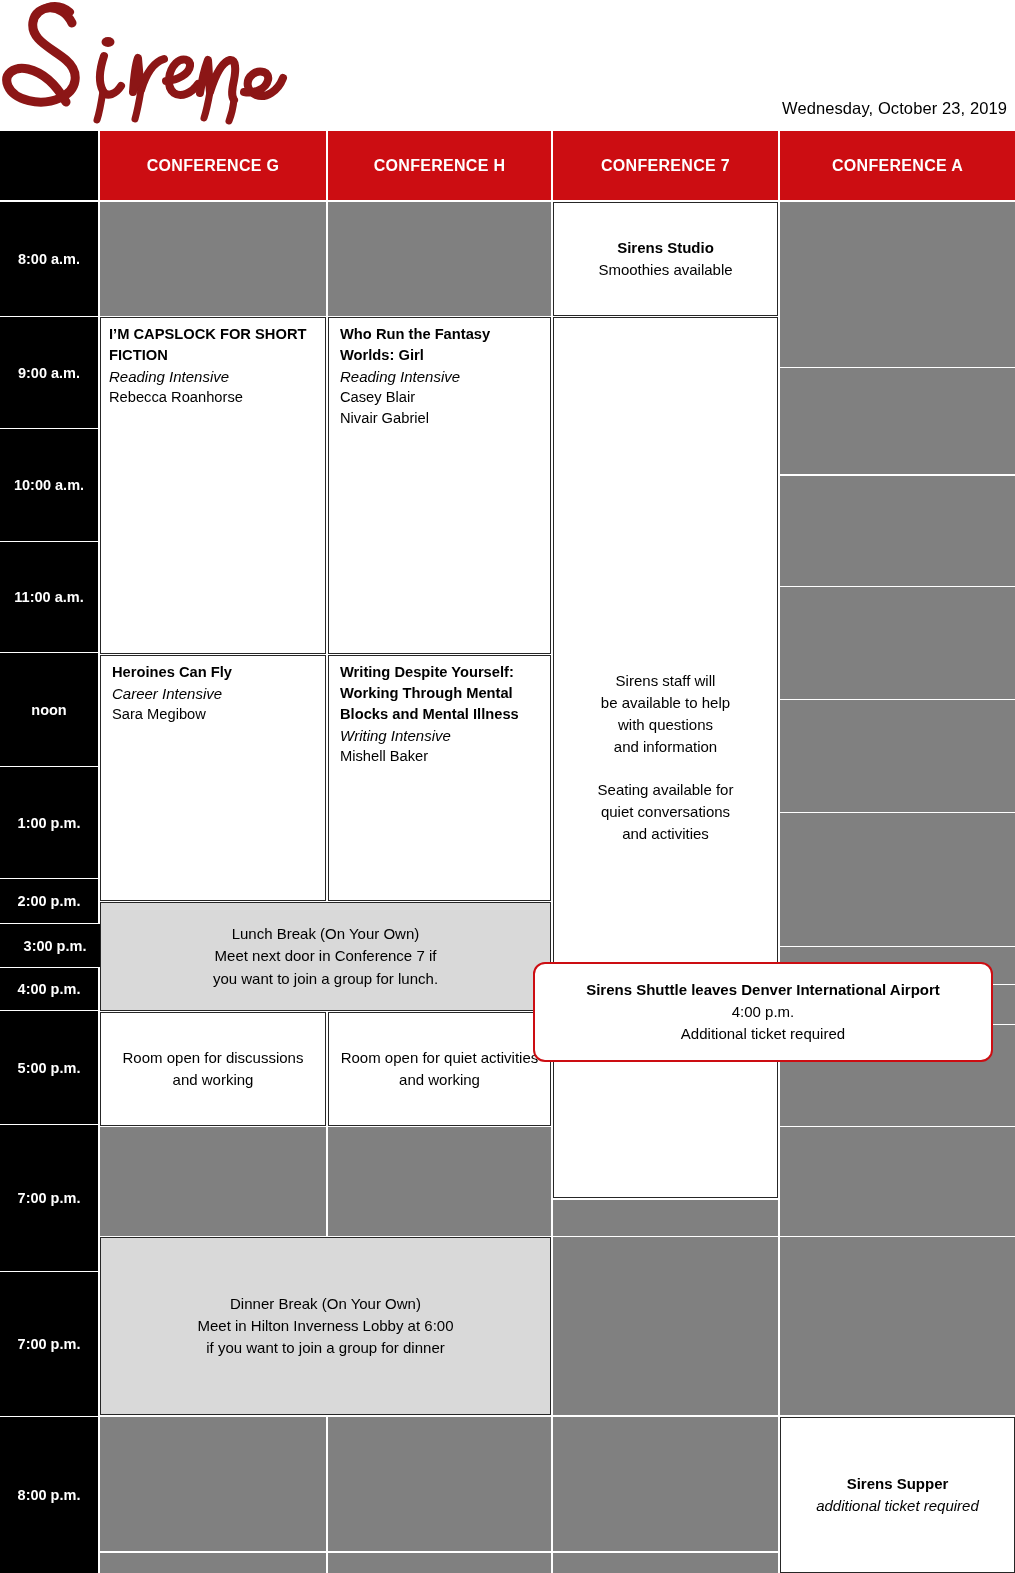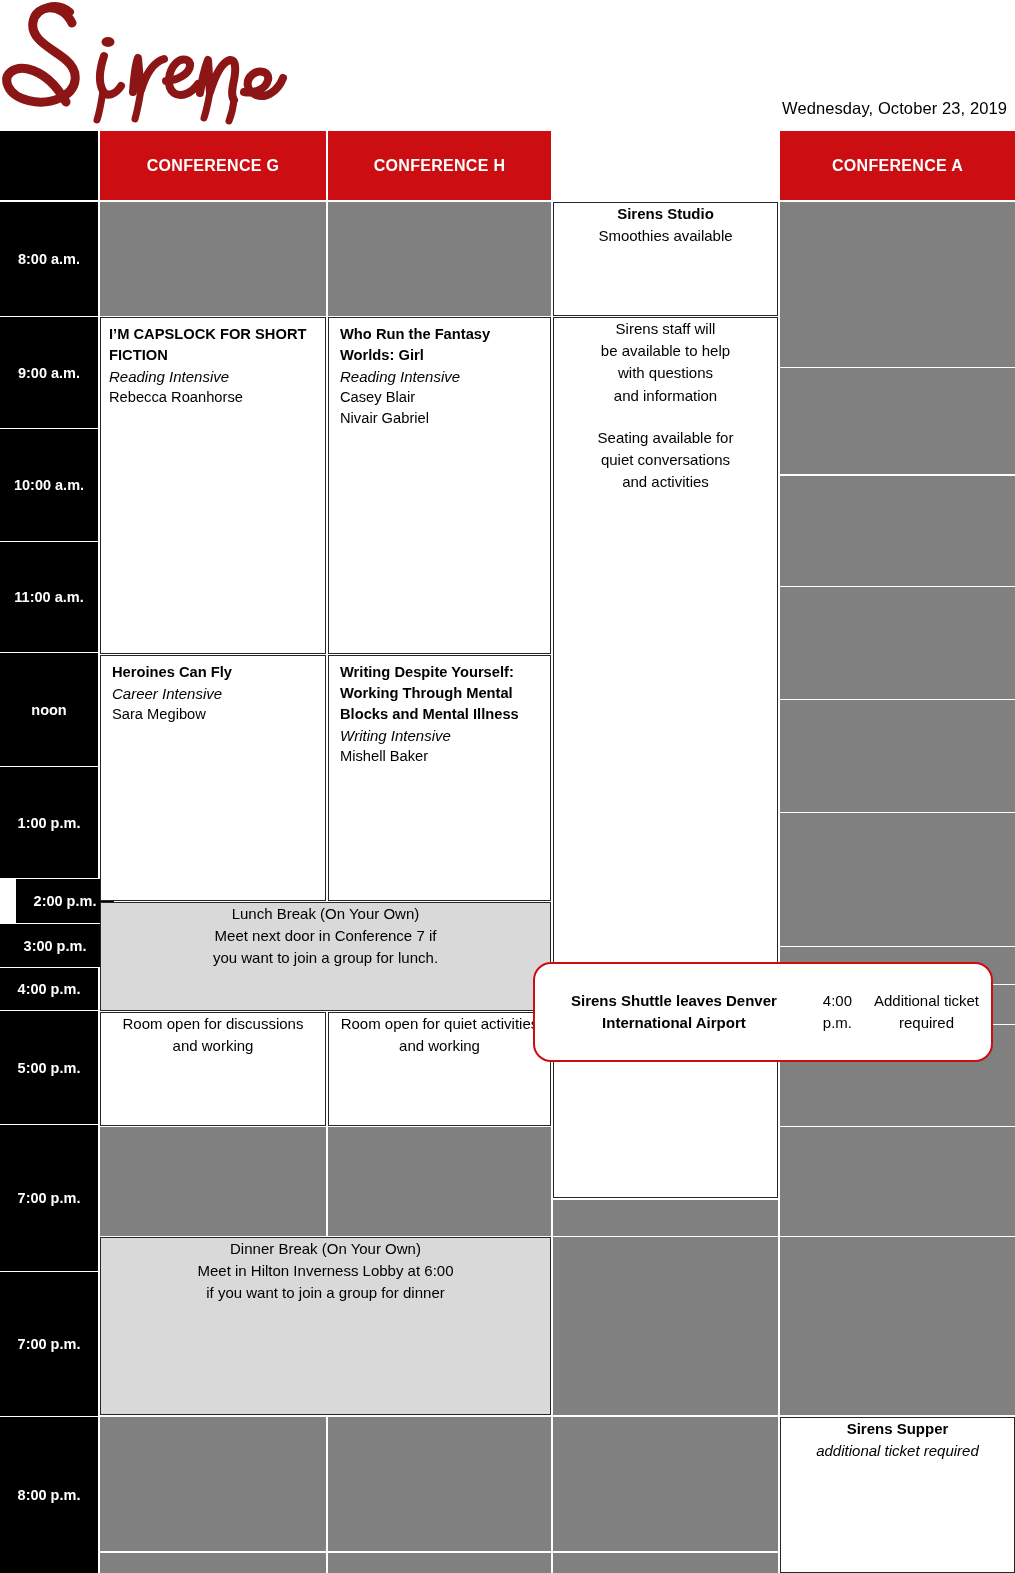--- a/index.html
+++ b/index.html
@@ -83,21 +83,21 @@
 
   .bordered { border: 1px solid #262626; }
 
   .pad {
     padding: 6px 9px 6px 11px;
   }
   .ctr {
     display: flex;
     flex-direction: column;
     align-items: center;
-    justify-content: flex-start;
+    justify-content: center;
     text-align: center;
   }
   .topleft {
     display: block;
     text-align: left;
   }
 
   .t-title {
     font-weight: bold;
     font-size: 14.7px;
@@ -126,23 +126,23 @@
     font-size: 15px;
     line-height: 1.48;
   }
 
   
   .callout {
     position: absolute;
     box-sizing: border-box;
     background: #ffffff;
     border: 2px solid #CC0D12;
-    border-radius: 18px;
+    border-radius: 12px;
     display: flex;
-    flex-direction: row;
+    flex-direction: column;
     align-items: center;
     justify-content: center;
     text-align: center;
     z-index: 30;
   }
 </style>
 </head>
 <body>
 
 <div class="banner">
@@ -185,20 +185,23 @@
 <div class="grid">
 
   <div class="cell corner-black" style="left:0px;top:0px;width:98px;height:69px;"></div>
 
   <div class="cell colhead" style="left:328px;top:0px;width:223px;height:69px;">
     <span>CONFERENCE H</span>
   </div>
   <div class="cell colhead" style="left:100px;top:0px;width:226px;height:69px;">
     <span>CONFERENCE G</span>
   </div>
+  <div class="cell colhead" style="left:553px;top:0px;width:225px;height:69px;">
+    <span>CONFERENCE 7</span>
+  </div>
   <div class="cell colhead" style="left:780px;top:0px;width:235px;height:69px;">
     <span>CONFERENCE A</span>
   </div>
 
   <div class="cell timecell" style="left:0px;top:71px;width:98px;height:114px;">
     <span>8:00 a.m.</span>
   </div>
   <div class="cell timecell" style="left:0px;top:186px;width:98px;height:111px;">
     <span>9:00 a.m.</span>
   </div>
@@ -207,21 +210,21 @@
   </div>
   <div class="cell timecell" style="left:0px;top:411px;width:98px;height:110px;">
     <span>11:00 a.m.</span>
   </div>
   <div class="cell timecell" style="left:0px;top:522px;width:98px;height:113px;">
     <span>noon</span>
   </div>
   <div class="cell timecell" style="left:0px;top:636px;width:98px;height:111px;">
     <span>1:00 p.m.</span>
   </div>
-  <div class="cell timecell" style="left:0px;top:748px;width:98px;height:44px;margin-left:16px;">
+  <div class="cell timecell" style="left:0px;top:748px;width:98px;height:44px;">
     <span>2:00 p.m.</span>
   </div>
   <div class="cell timecell" style="left:0px;top:793px;width:110px;height:43px;">
     <span>3:00 p.m.</span>
   </div>
   <div class="cell timecell" style="left:0px;top:837px;width:98px;height:42px;">
     <span>4:00 p.m.</span>
   </div>
   <div class="cell timecell" style="left:0px;top:880px;width:98px;height:113px;">
     <span>5:00 p.m.</span>

